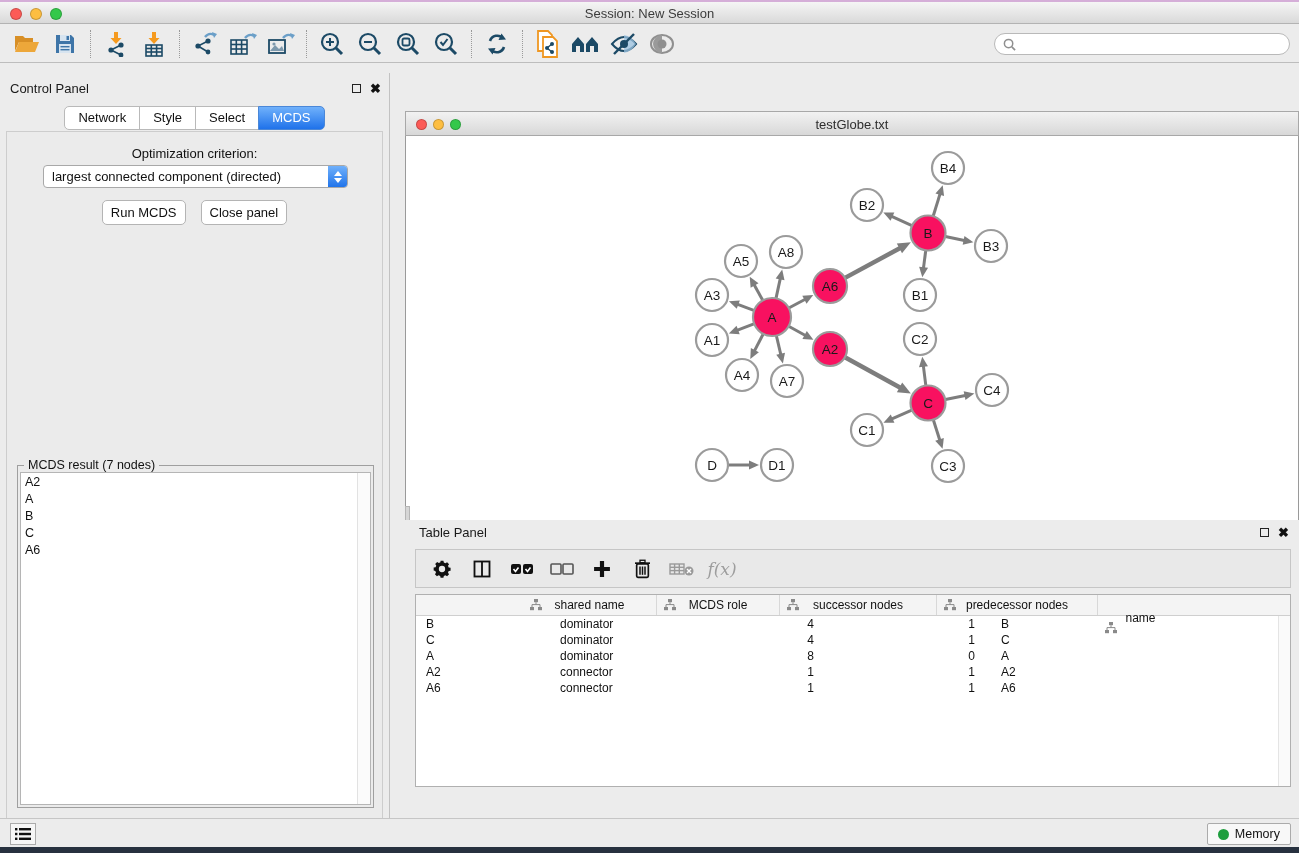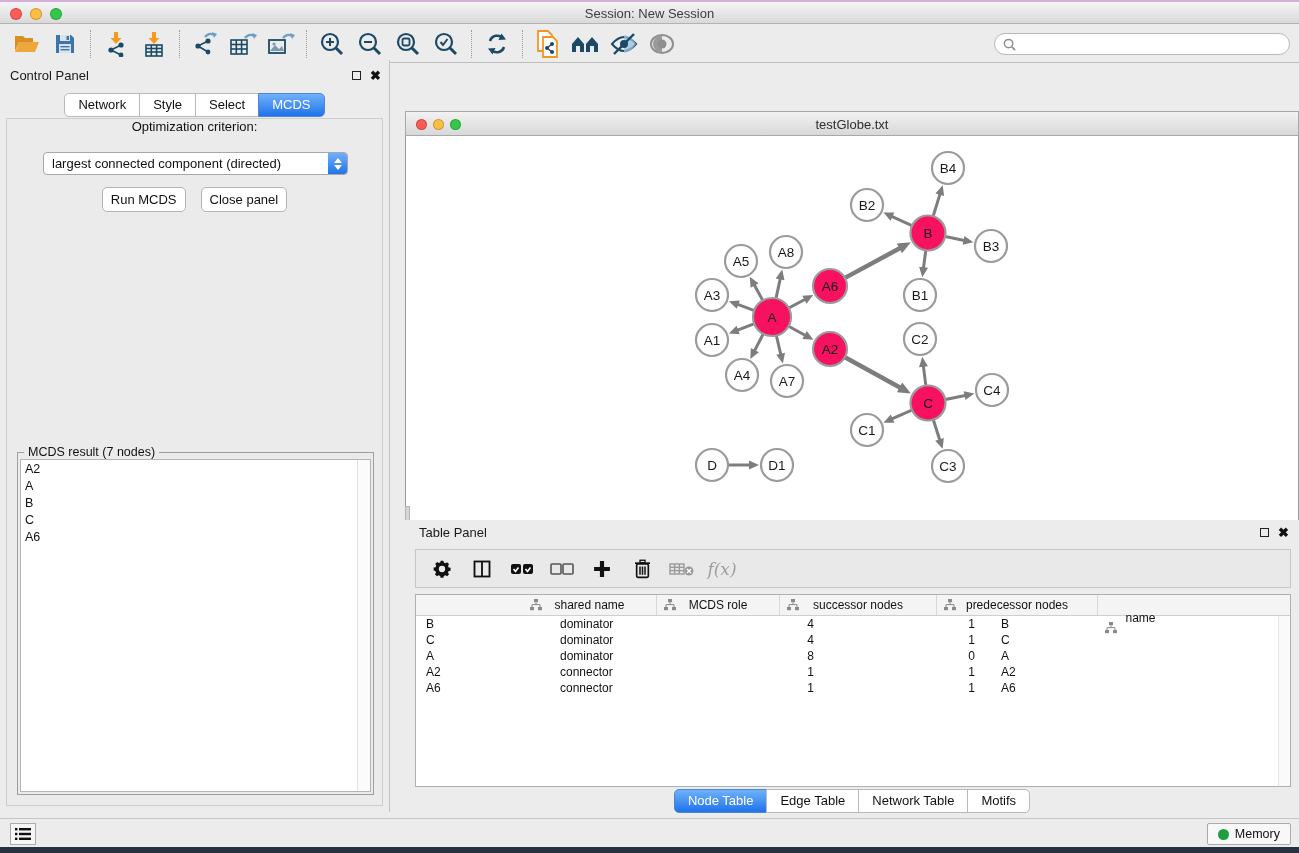--- a/index.html
+++ b/index.html
@@ -25,29 +25,29 @@
     border:1px solid #b9b9b9; border-radius:12px; display:flex; align-items:center; padding-left:8px; }
   .searchbox input { border:none; outline:none; flex:1; font-size:12px; background:transparent; font-family:"Liberation Sans",sans-serif; }
 
   
   .panel-header-title { font-size:13px; color:#1a1a1a; }
   .win-ctrls { display:flex; gap:9px; align-items:center; }
   .float-box { width:9px; height:9px; border:1.6px solid #222; }
   .close-x { font-size:13px; font-weight:bold; color:#111; line-height:9px; }
 
   
-  .control-panel { position:absolute; left:0; top:60px; width:390px; height:752px; background:#ececec; border-right:1px solid #c2c2c2; }
+  .control-panel { position:absolute; left:0; top:73px; width:390px; height:752px; background:#ececec; border-right:1px solid #c2c2c2; }
   .cp-header { position:absolute; left:10px; top:8px; right:8px; display:flex; justify-content:space-between; align-items:center; }
   .seg-row { position:absolute; top:33px; left:0; right:0; display:flex; justify-content:center; }
   .seg { background:#fff; border:1px solid #b9b9b9; padding:3px 13px 4px; font-size:13px; color:#111; margin-left:-1px; font-family:"Liberation Sans",sans-serif; }
   .seg:first-child { border-radius:5px 0 0 5px; margin-left:0; }
   .seg:last-child { border-radius:0 5px 5px 0; }
   .seg.active { background:linear-gradient(#70b1fb,#1f72ea); color:#fff; border-color:#4a87d8; }
   .cp-content { position:absolute; left:6px; right:6px; top:58px; bottom:6px; border:1px solid #cdcdcd; background:#ebebeb; }
-  .opt-label { text-align:center; font-size:13px; color:#111; }
+  .opt-label { text-align:center; margin-top:14px; font-size:13px; color:#111; }
   .selectbox { position:absolute; left:36px; right:34px; top:33px; height:23px; background:#fff; border:1px solid #a8a8a8;
     border-radius:4px; display:flex; align-items:center; }
   .selectbox .sel-text { flex:1; font-size:13px; padding-left:8px; color:#111; white-space:nowrap; overflow:hidden; }
   .stepper { width:19px; height:100%; border-radius:0 3px 3px 0; background:linear-gradient(#6fb0fb,#2174ea);
     display:flex; flex-direction:column; align-items:center; justify-content:center; gap:2px; }
   .tri-up { width:0; height:0; border-left:4px solid transparent; border-right:4px solid transparent; border-bottom:5px solid #fff; }
   .tri-dn { width:0; height:0; border-left:4px solid transparent; border-right:4px solid transparent; border-top:5px solid #fff; }
   .cp-buttons { position:absolute; top:68px; left:0; right:0; display:flex; justify-content:center; gap:15px; }
   .btn { background:#fff; border:1px solid #b4b4b4; border-radius:5px; font-size:13px; color:#111;
     padding:4px 8px; font-family:"Liberation Sans",sans-serif; }
@@ -590,26 +590,20 @@
           <div class="trow">
             <div class="td" style="width: 134px; text-align: left; padding: 0px 0px 0px 10px;">A6</div>
             <div class="td" style="width: 123px; text-align: left; padding: 0px 0px 0px 10px;">connector</div>
             <div class="td" style="width: 157px; text-align: right; padding: 0px 16px 0px 0px;">1</div>
             <div class="td" style="width: 161px; text-align: right; padding: 0px 16px 0px 0px;">1</div>
             <div class="td" style="width: 85px; text-align: left; padding: 0px 0px 0px 10px;">A6</div>
           </div>
         </div>
       <div class="dt-scroll"></div>
     </div>
-    <div class="tp-tabs" id="tp-tabs">
-        <button class="seg active">Node Table</button>
-        <button class="seg">Edge Table</button>
-        <button class="seg">Network Table</button>
-        <button class="seg">Motifs</button>
-      </div>
   </div>
 
   <div class="statusbar">
     <div class="list-btn">
       <svg width="16" height="14" viewBox="0 0 16 14">
           <rect x="0" y="1" width="2.4" height="2.4" fill="#111"></rect>
           <rect x="4" y="1" width="12" height="2.4" fill="#111"></rect>
           <rect x="0" y="5.8" width="2.4" height="2.4" fill="#111"></rect>
           <rect x="4" y="5.8" width="12" height="2.4" fill="#111"></rect>
           <rect x="0" y="10.6" width="2.4" height="2.4" fill="#111"></rect>

